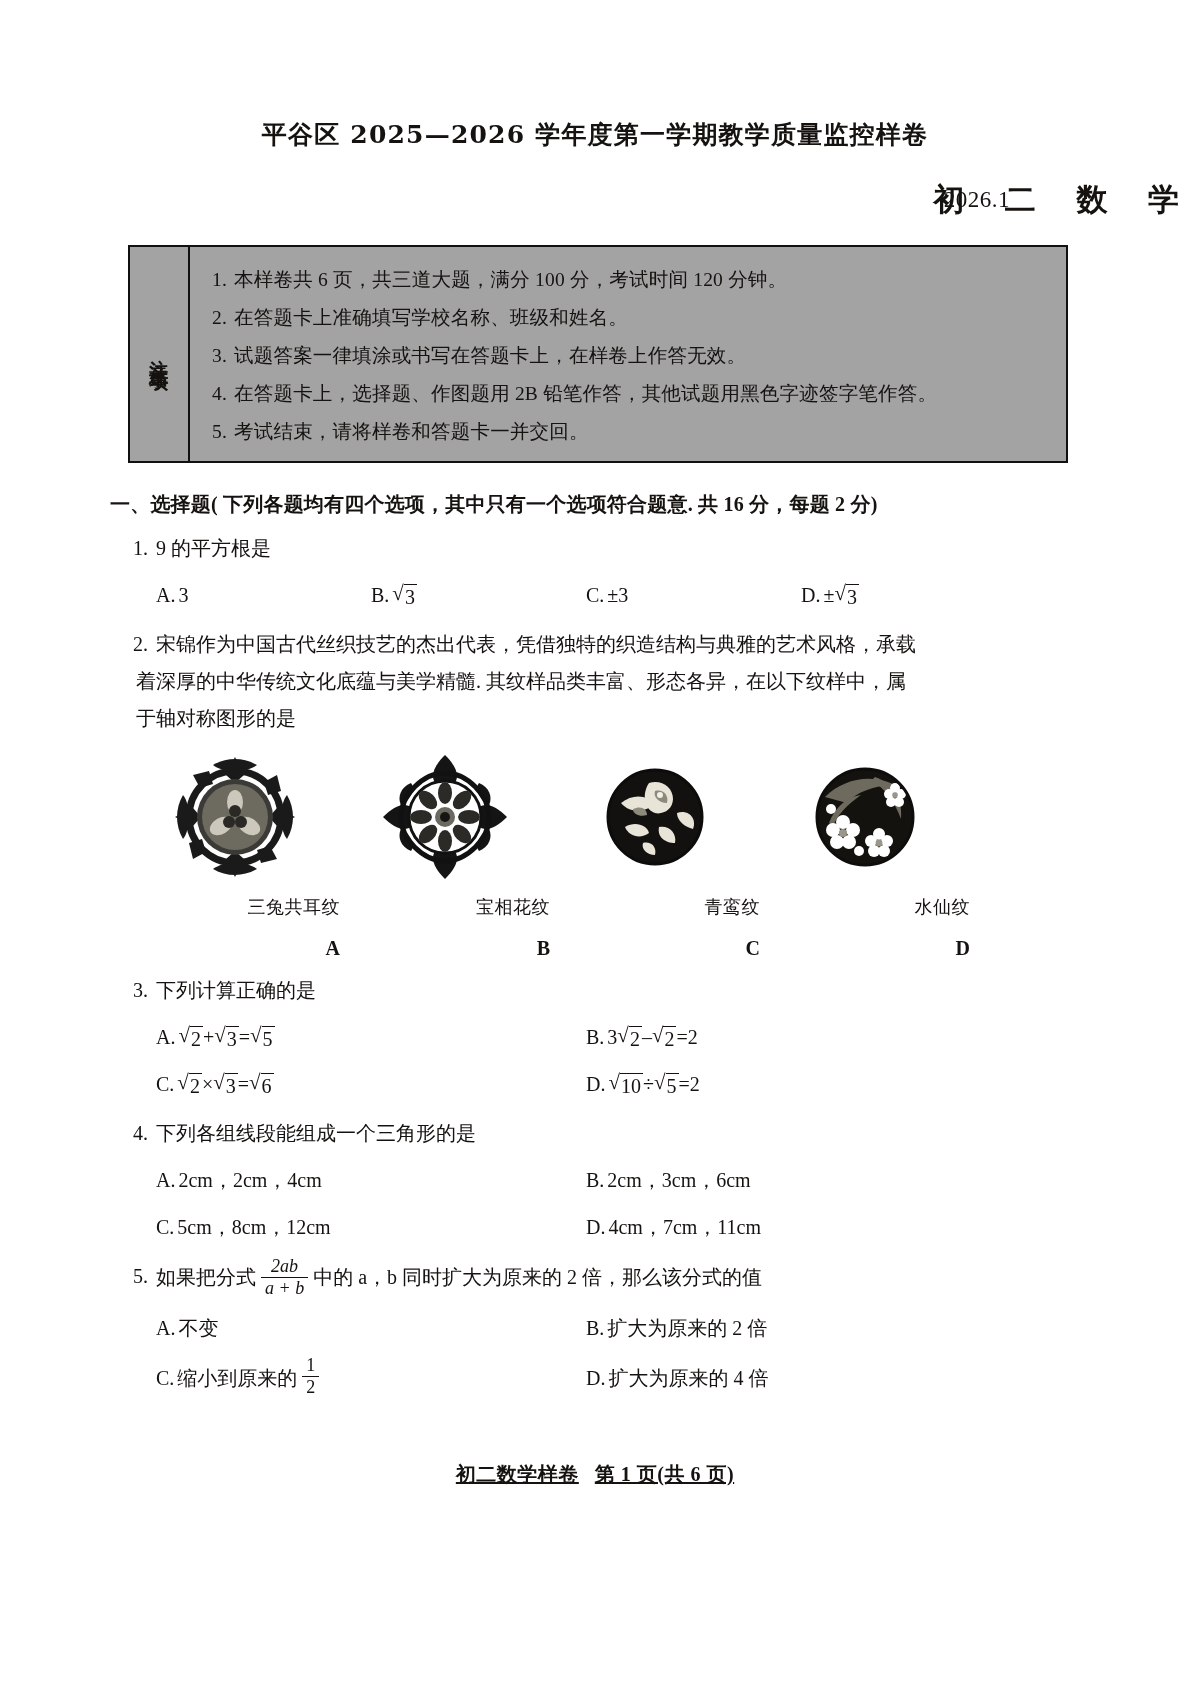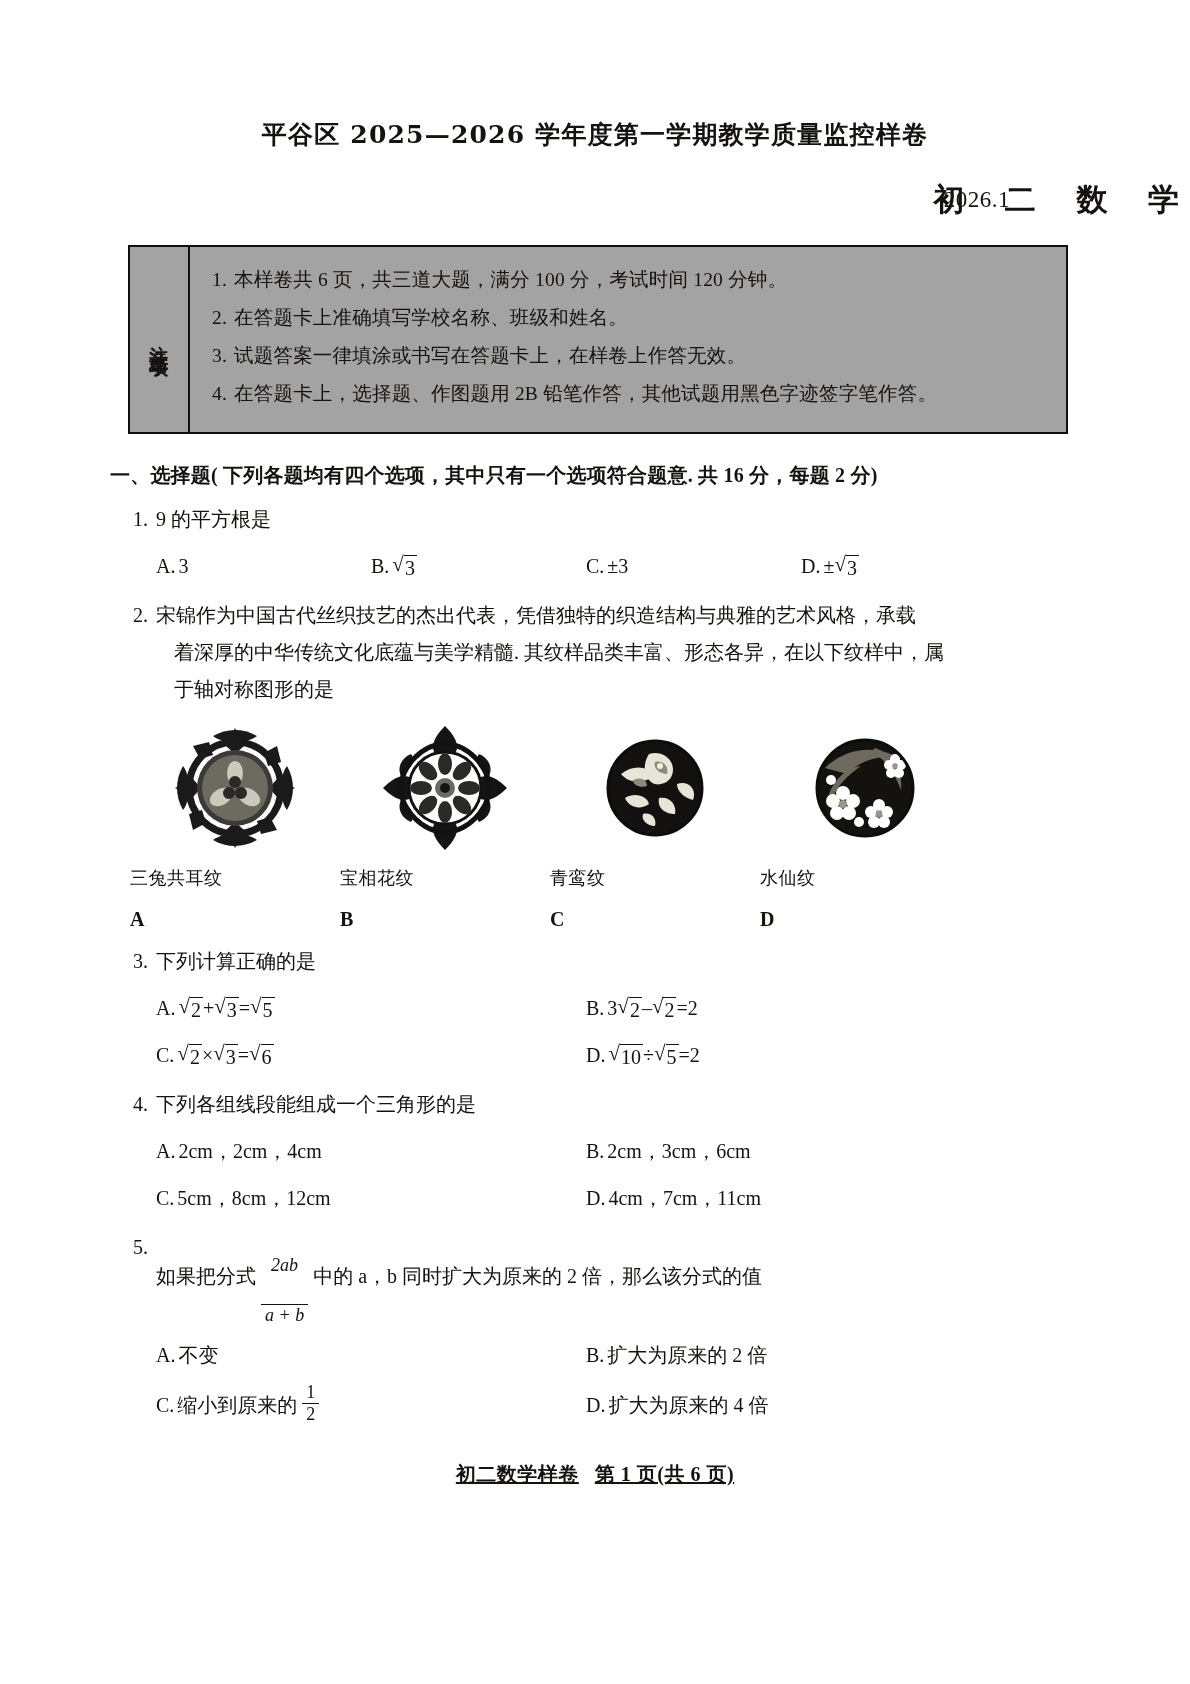--- a/index.html
+++ b/index.html
@@ -107,21 +107,21 @@
     align-items: flex-start;
   }
   .q-num {
     width: 30px;
     flex: none;
     text-align: right;
     padding-right: 8px;
   }
   .q-body { flex: 1; }
   .q-stem { margin-top: 12px; }
-  .q-cont { margin-left: 56px; }
+  .q-cont { margin-left: 18px; }
 
   
   .opts {
     display: flex;
     margin-left: 38px;
     margin-top: 10px;
   }
   .opt {
     font-size: 20px;
     white-space: nowrap;
@@ -138,21 +138,21 @@
     align-items: flex-start;
     white-space: nowrap;
   }
   .rad .sign { font-size: 21px; line-height: 1; }
   .rad .rand {
     border-top: 1.3px solid #15120f;
     padding: 1px 2px 0 1px;
     margin-top: 1px;
     line-height: 1.1;
   }
-  .italic { font-style: italic; margin-top: 28px; }
+  .italic { font-style: italic; }
 
   
   .frac {
     display: inline-flex;
     flex-direction: column;
     align-items: center;
     vertical-align: middle;
     margin: 0 5px;
     font-size: 18px;
     line-height: 1.15;
@@ -163,21 +163,21 @@
   .frac .bot { padding: 0 4px; border-top: 1.3px solid #15120f; }
 
   
   .figs {
     display: flex;
     margin: 18px 0 0 130px;
     width: 840px;
   }
   .fig {
     width: 210px;
-    text-align: left;
+    text-align: right;
   }
   .fig-art {
     width: 150px;
     height: 130px;
     margin: 0 auto;
     position: relative;
   }
   .fig-cap {
     font-size: 18px;
     margin-top: 10px;
@@ -224,20 +224,23 @@
         <span class="num">1.</span><span>本样卷共 6 页，共三道大题，满分 100 分，考试时间 120 分钟。</span>
       </div>
       <div class="notice-item">
         <span class="num">2.</span><span>在答题卡上准确填写学校名称、班级和姓名。</span>
       </div>
       <div class="notice-item">
         <span class="num">3.</span><span>试题答案一律填涂或书写在答题卡上，在样卷上作答无效。</span>
       </div>
       <div class="notice-item">
         <span class="num">4.</span><span>在答题卡上，选择题、作图题用 2B 铅笔作答，其他试题用黑色字迹签字笔作答。</span>
+      </div>
+      <div class="notice-item">
+        <span class="num">5.</span><span>考试结束，请将样卷和答题卡一并交回。</span>
       </div>
     </div>
   </div>
 
   <div class="section-head">一、选择题( 下列各题均有四个选项，其中只有一个选项符合题意. 共 16 分，每题 2 分)</div>
 
   <div class="q">
     <div class="q-line q-stem">
       <div class="q-num">1.</div>
       <div class="q-body">9 的平方根是</div>

